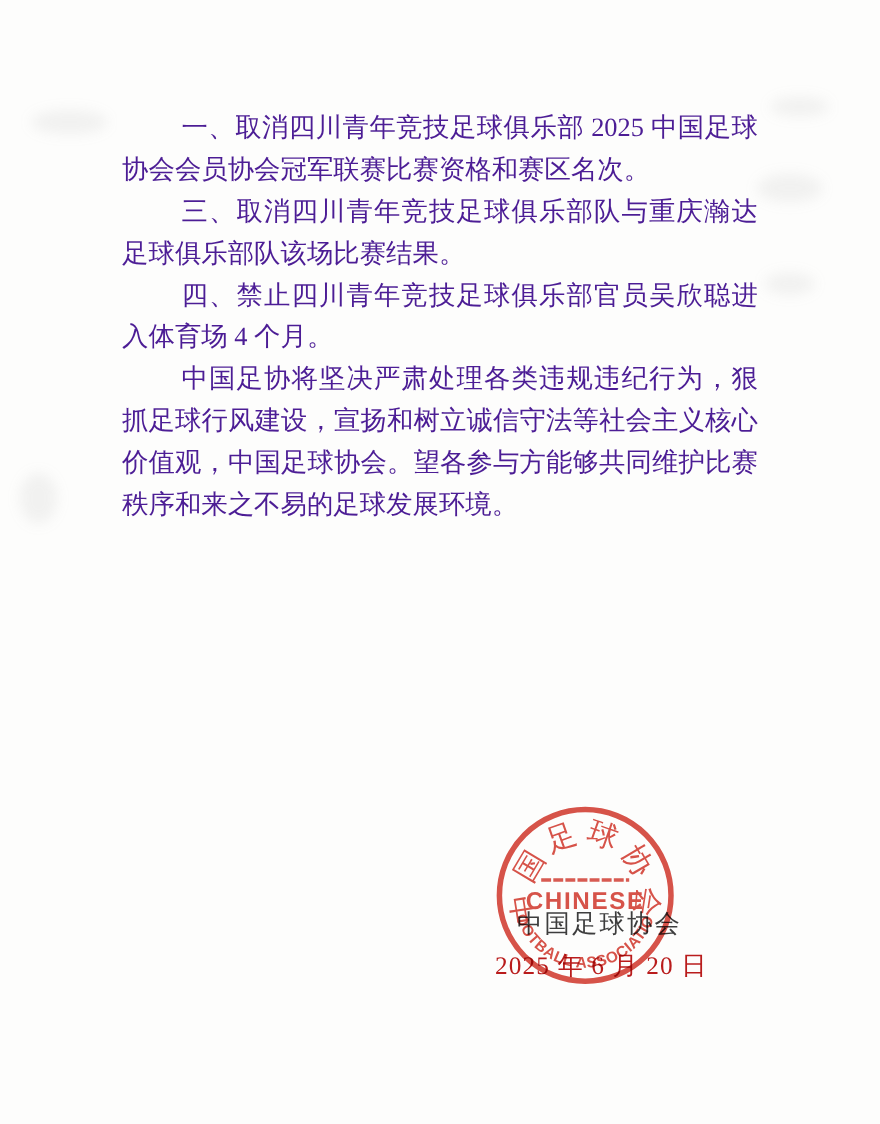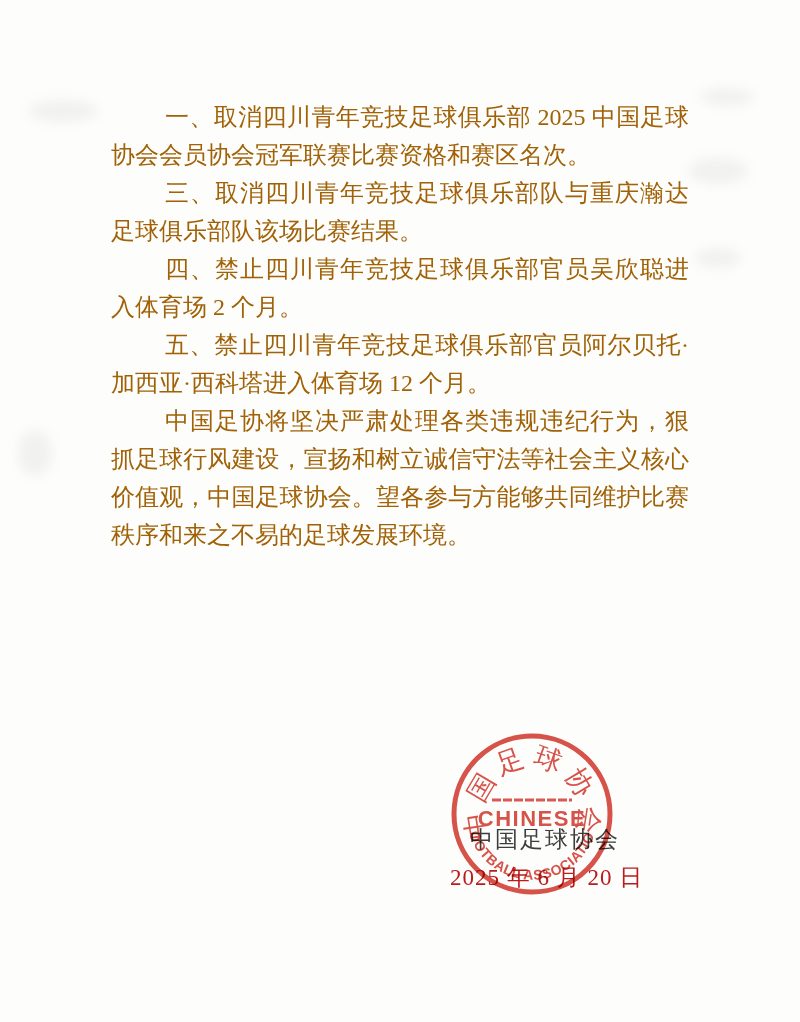--- a/index.html
+++ b/index.html
@@ -23,21 +23,21 @@
   }
   .s1 { left: 28px;  top: 100px; width: 70px; height: 22px; }
   .s2 { left: 688px; top: 158px; width: 60px; height: 26px; }
   .s3 { left: 695px; top: 248px; width: 46px; height: 20px; }
   .s4 { left: 18px;  top: 430px; width: 34px; height: 46px; }
   .s5 { left: 700px; top:  88px; width: 54px; height: 18px; }
 
   .doc-body {
     position: absolute;
     left: 111px; top: 98px; width: 578px;
-    color: #a16207;
+    color: #4c1d95;
     font-size: 24px;
     line-height: 38px;
     text-align: justify;
     text-justify: inter-ideograph;
   }
   .doc-body p {
     margin: 0;
     text-indent: 54px;
   }
 
@@ -75,22 +75,21 @@
 
   <div class="smudge s1"></div>
   <div class="smudge s2"></div>
   <div class="smudge s3"></div>
   <div class="smudge s4"></div>
   <div class="smudge s5"></div>
 
   <div class="doc-body">
     <p>一、取消四川青年竞技足球俱乐部 2025 中国足球协会会员协会冠军联赛比赛资格和赛区名次。</p>
     <p>三、取消四川青年竞技足球俱乐部队与重庆瀚达足球俱乐部队该场比赛结果。</p>
-    <p>四、禁止四川青年竞技足球俱乐部官员吴欣聪进入体育场 2 个月。</p>
-    <p>五、禁止四川青年竞技足球俱乐部官员阿尔贝托·加西亚·西科塔进入体育场 12 个月。</p>
+    <p>四、禁止四川青年竞技足球俱乐部官员吴欣聪进入体育场 4 个月。</p>
     <p>中国足协将坚决严肃处理各类违规违纪行为，狠抓足球行风建设，宣扬和树立诚信守法等社会主义核心价值观，中国足球协会。望各参与方能够共同维护比赛秩序和来之不易的足球发展环境。</p>
   </div>
 
   <div class="signature">中国足球协会</div>
   <div class="doc-date">2025 年 6 月 20 日</div>
 
   <svg class="stamp" viewBox="0 0 220 220" xmlns="http://www.w3.org/2000/svg">
     <defs>
       <path id="arcTop" d="M 68.4 134 A 48 48 0 1 1 151.6 134"></path>
       <path id="arcBottom" d="M 46.3 127 A 66 66 0 0 0 173.7 127"></path>

